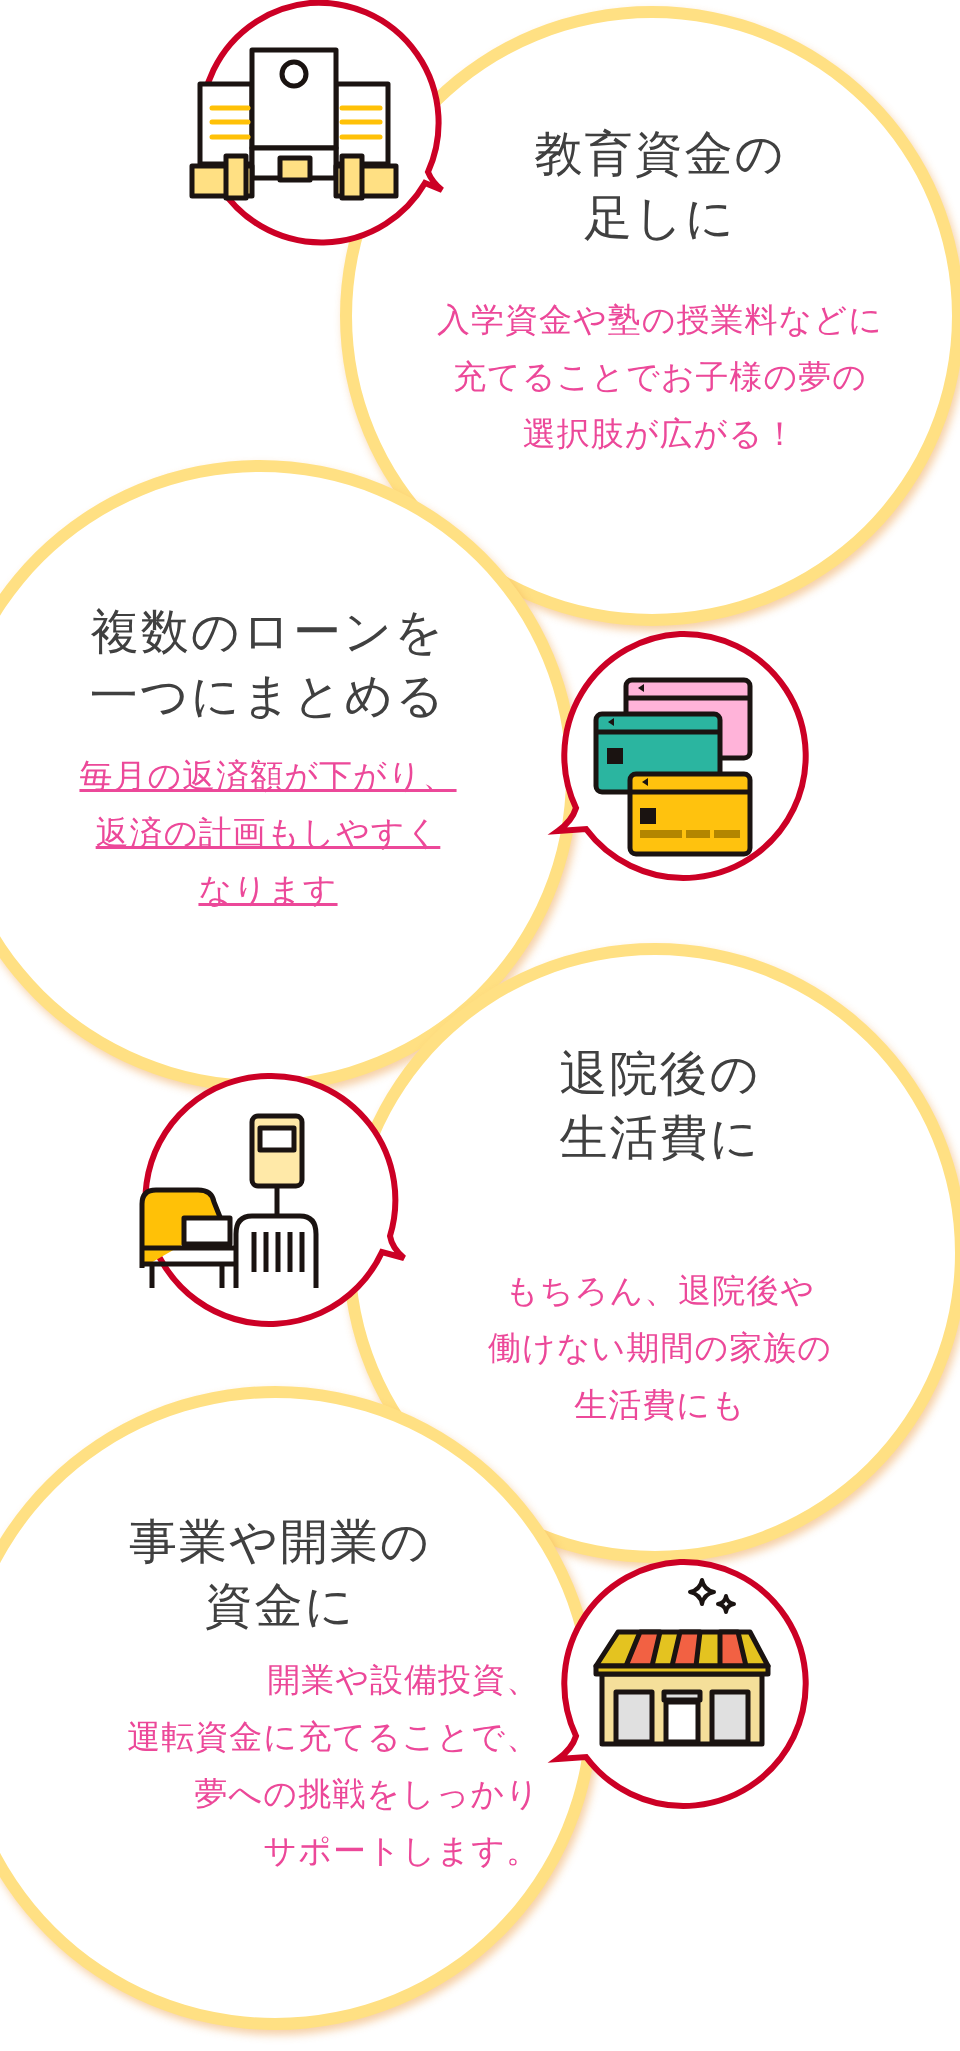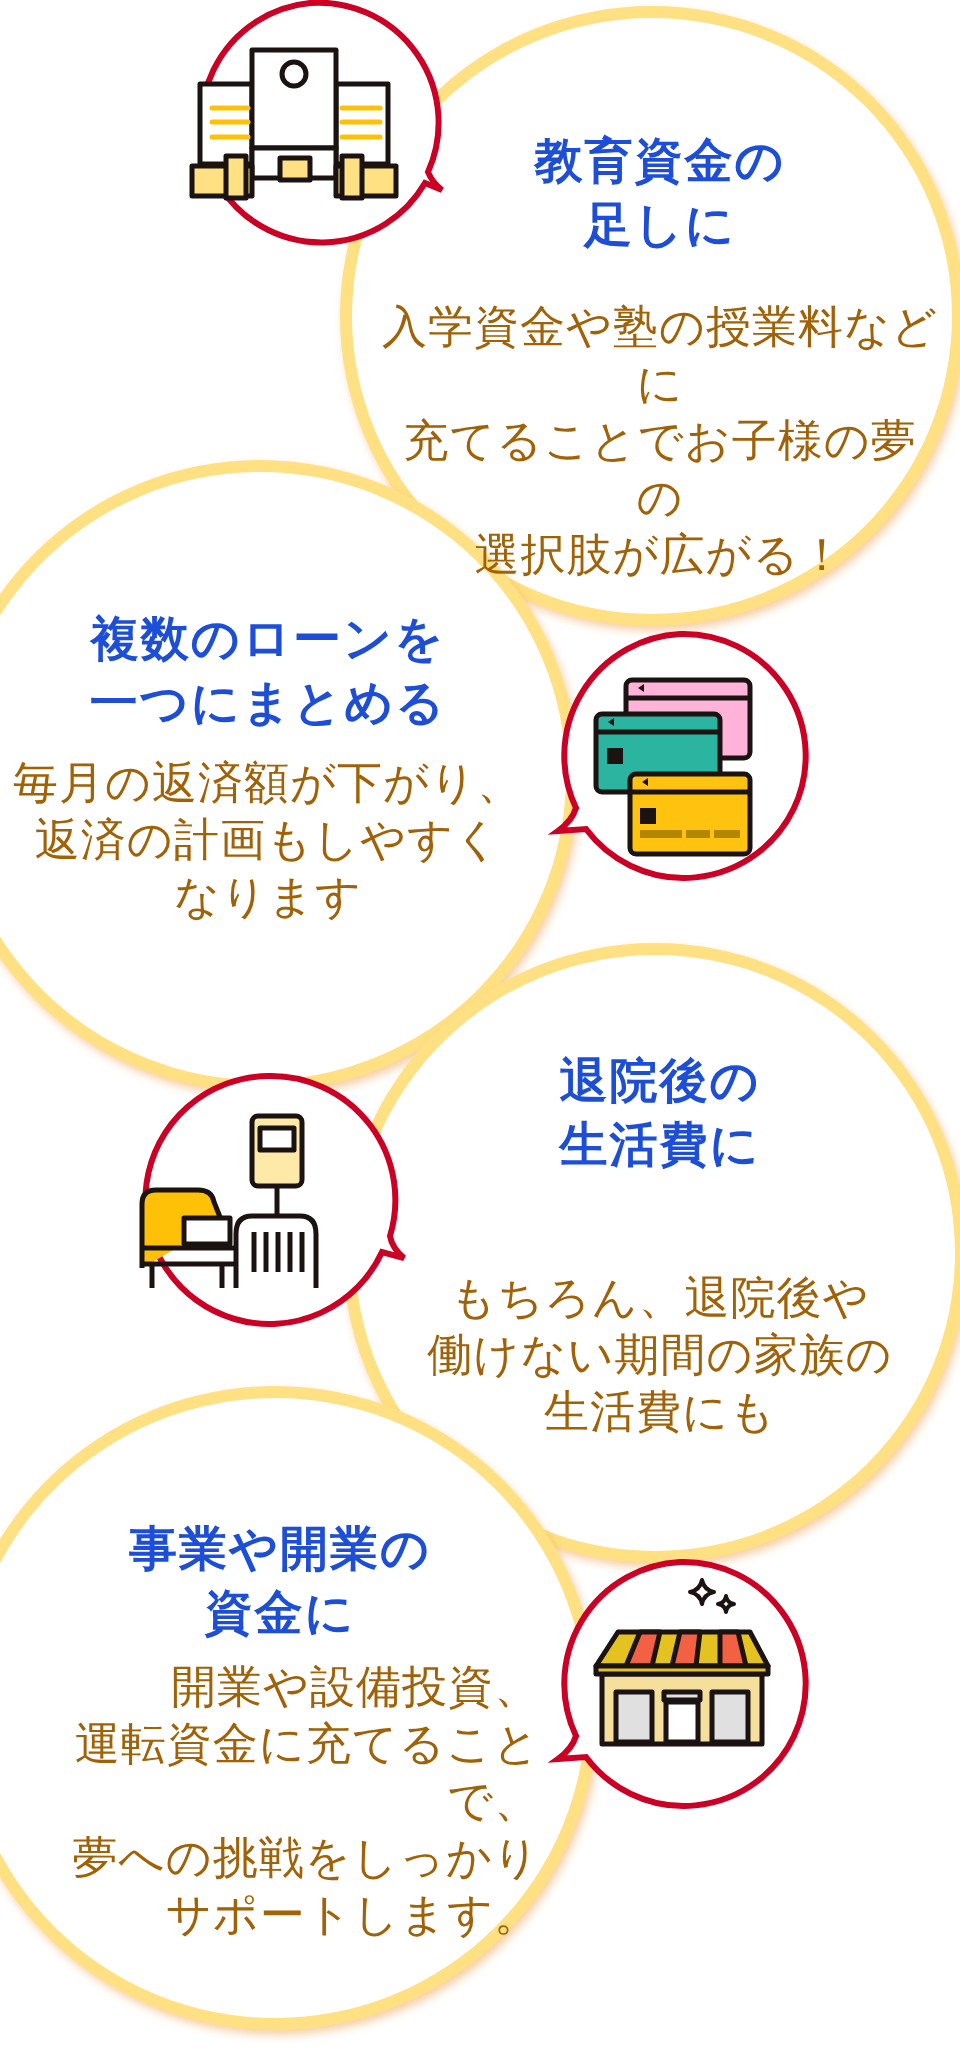--- a/index.html
+++ b/index.html
@@ -6,25 +6,25 @@
   body { width: 960px; height: 2051px; position: relative; overflow: hidden;
          font-family: "DejaVu Sans", sans-serif; }
   .bubble {
     position: absolute; border-radius: 50%; background: #ffffff;
     border: 12px solid #ffe083; box-sizing: border-box;
     box-shadow: 3px 5px 8px rgba(235,150,60,0.45);
   }
   .icon-bubble { position: absolute; }
   .content { position: absolute; text-align: center; }
   .title {
-    color: #1d4ed8; font-weight: bold; font-size: 48px; line-height: 64px;
-    letter-spacing: 2px; margin: 8px;
+    color: #404040; font-weight: normal; font-size: 48px; line-height: 64px;
+    letter-spacing: 2px; margin: 1px;
   }
   .desc {
-    color: #a16207; font-size: 45px; line-height: 57px; margin: 0;
+    color: #ec4899; font-size: 33px; line-height: 57px; margin: 0;
     letter-spacing: 1px;
   }
 </style>
 </head>
 <body>
 
 <div class="bubble" style="left:340px; top:6px; width:624px; height:620px;"></div>
 <div class="bubble" style="left:-58px; top:460px; width:636px; height:632px;"></div>
 <div class="bubble" style="left:343px; top:943px; width:624px; height:620px;"></div>
 <div class="bubble" style="left:-48px; top:1386px; width:646px; height:644px;"></div>
@@ -39,21 +39,21 @@
     <span>充てることでお子様の夢の</span><br>
     <span>選択肢が広がる！</span>
   </p>
 </div>
 
 <div class="content" style="left:8px; top:598px; width:520px;">
   <p class="title">
     <span>複数のローンを</span><br>
     <span>一つにまとめる</span>
   </p>
-  <p class="desc" style="margin-top:20px;">
+  <p class="desc" style="margin-top:20px;text-decoration:underline;">
     <span>毎月の返済額が下がり、</span><br>
     <span>返済の計画もしやすく</span><br>
     <span>なります</span>
   </p>
 </div>
 
 <div class="content" style="left:400px; top:1040px; width:520px;">
   <p class="title">
     <span>退院後の</span><br>
     <span>生活費に</span>

